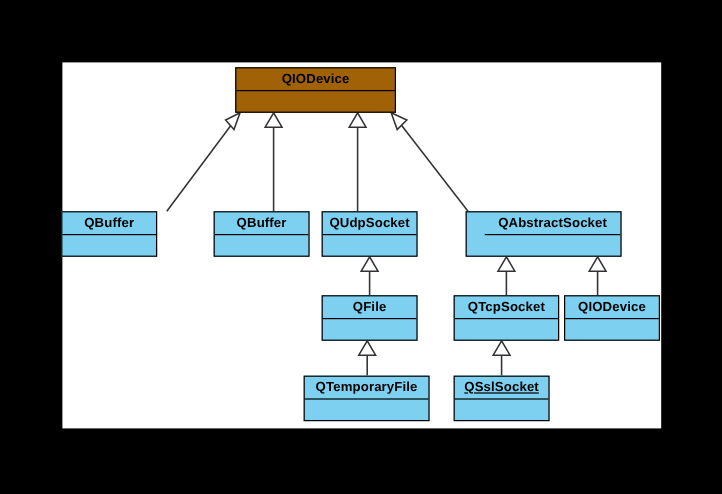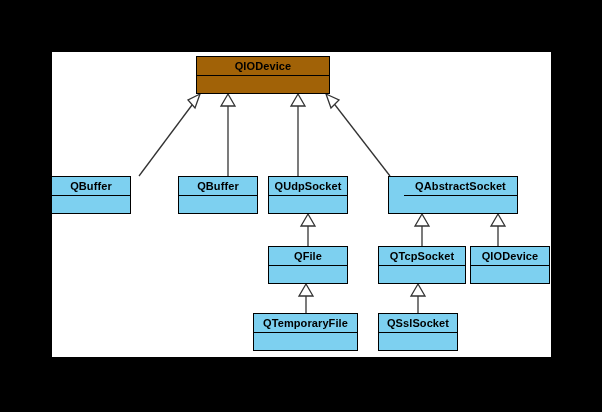--- a/index.html
+++ b/index.html
@@ -155,18 +155,18 @@
   <div class="uml-class" style="left: 470px; top: 246px; width: 80px; height: 38px; background: rgb(125, 208, 240);">
     <div class="uml-name">QIODevice</div>
     <div class="uml-body"></div>
   </div>
 
   <div class="uml-class" style="left: 253px; top: 313px; width: 105px; height: 38px; background: rgb(125, 208, 240);">
     <div class="uml-name">QTemporaryFile</div>
     <div class="uml-body"></div>
   </div>
 
-  <div class="uml-class" style="left: 378px; top: 313px; width: 80px; height: 38px; background: rgb(125, 208, 240);">
+  <div class="uml-class" style="left: 378px; top: 313px; width: 80px; height: 38px; background: rgb(125, 208, 240); text-decoration: underline;">
     <div class="uml-name">QSslSocket</div>
     <div class="uml-body"></div>
   </div>
 
 </div>
 
 </body></html>

